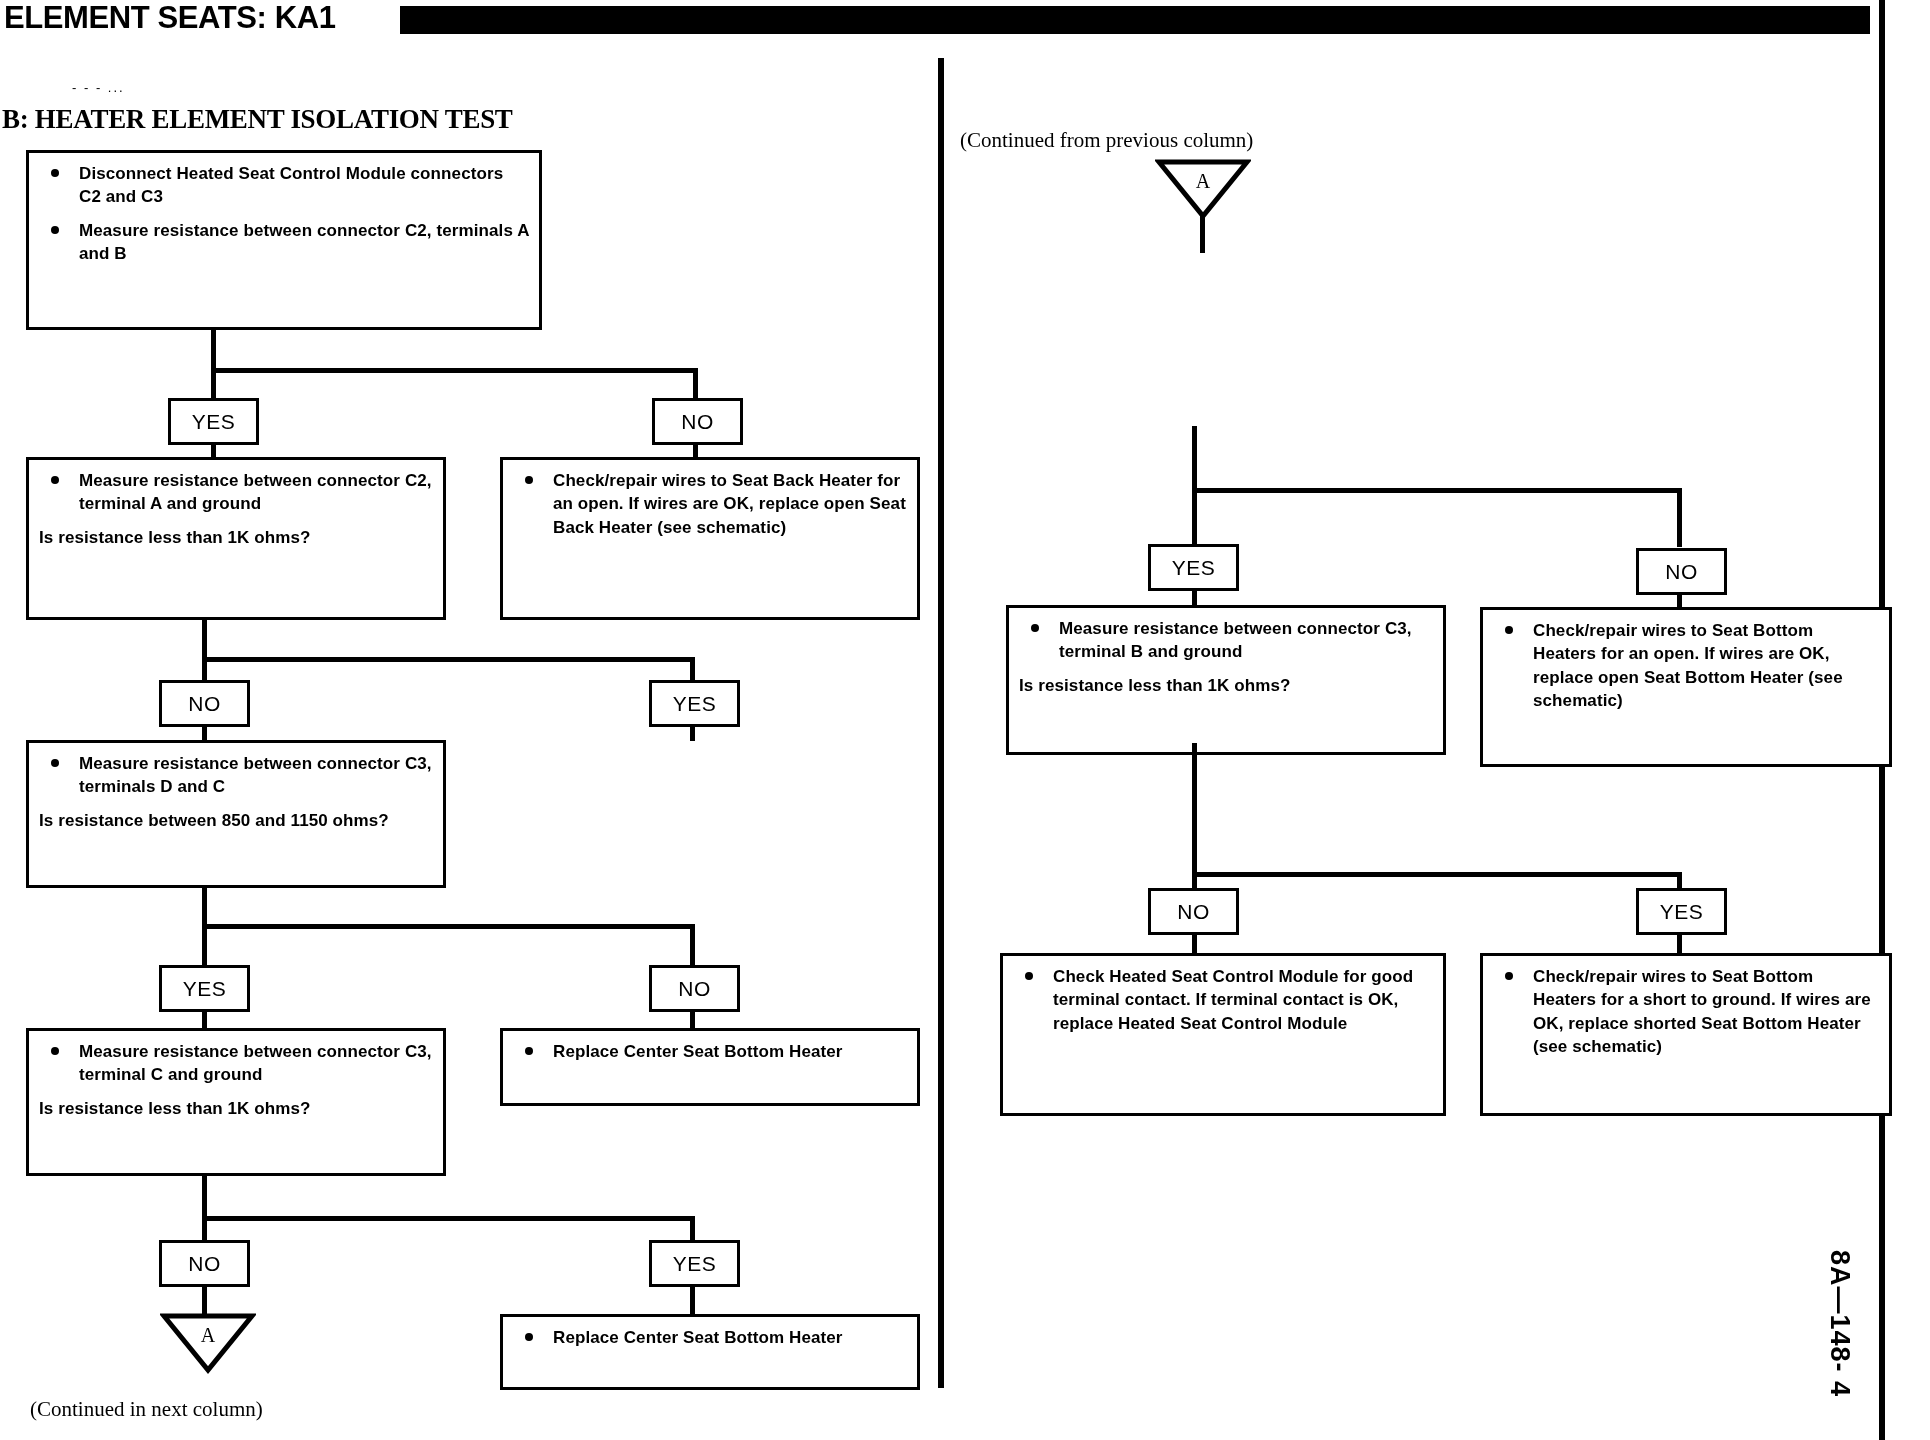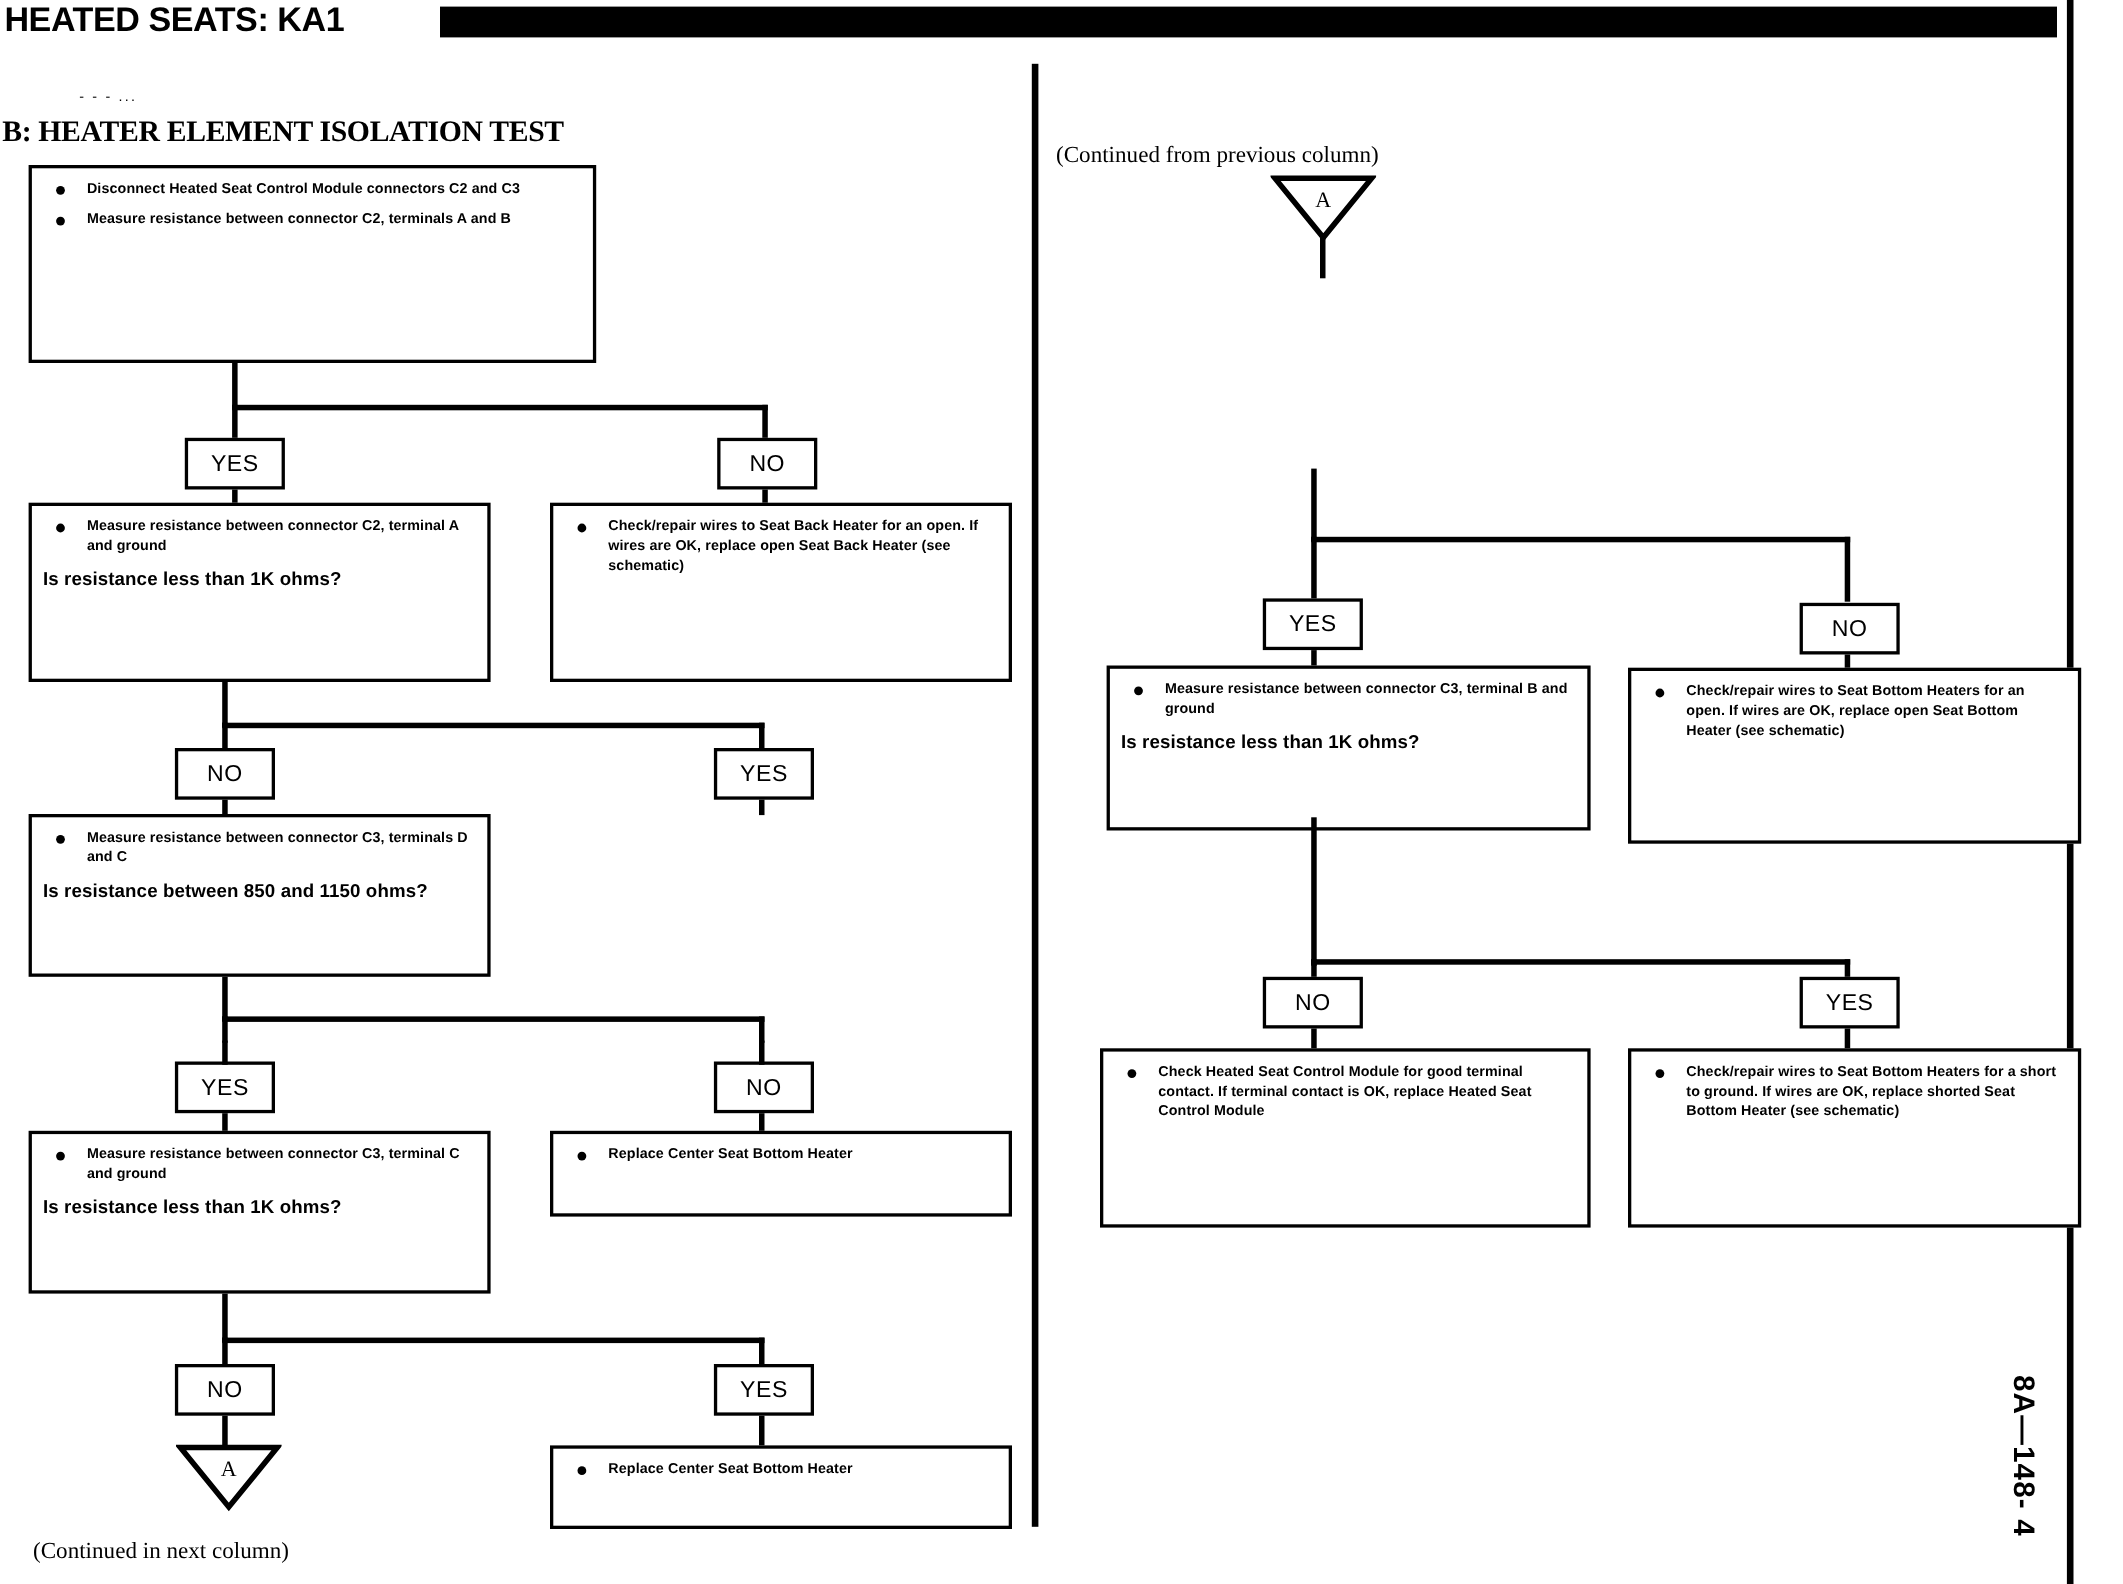--- a/index.html
+++ b/index.html
@@ -50,21 +50,21 @@
   }
 
   
   .fbox{
     position:absolute;border:3px solid #000;background:#fff;
     box-sizing:border-box;padding:9px 10px 8px 10px;
   }
   .fbox ul{margin:0;padding:0;list-style:none;}
   .fbox li{
     position:relative;padding-left:40px;margin:0 0 10px 0;
-    font-size:13px;font-weight:bold;line-height:1.38;letter-spacing:0.1px;
+    font-size:17px;font-weight:bold;line-height:1.38;letter-spacing:0.1px;
   }
   .fbox li:before{
     content:"";position:absolute;left:12px;top:7px;
     width:8px;height:8px;border-radius:50%;background:#000;
   }
   .fbox .q{
     font-size:17px;font-weight:bold;line-height:1.38;letter-spacing:0.1px;
     margin-top:4px;
   }
   .fbox .noq{margin-bottom:0;}
@@ -77,21 +77,21 @@
   }
 
   .conn{position:absolute;background:#000;}
 </style>
 </head>
 <body>
 
 <div class="page">
 
   <div id="header-bar">
-    <div id="header-title">HEATED SEATS: KA1</div>
+    <div id="header-title">ELEMENT SEATS: KA1</div>
     <div id="header-rule"></div>
   </div>
 
   <div id="dash-mark">- - - ...</div>
   <div id="section-heading">B: HEATER ELEMENT ISOLATION TEST</div>
   <div id="continued-from">(Continued from previous column)</div>
   <div id="continued-next">(Continued in next column)</div>
 
   <div id="column-divider"></div>
   <div id="right-margin-rule"></div>

